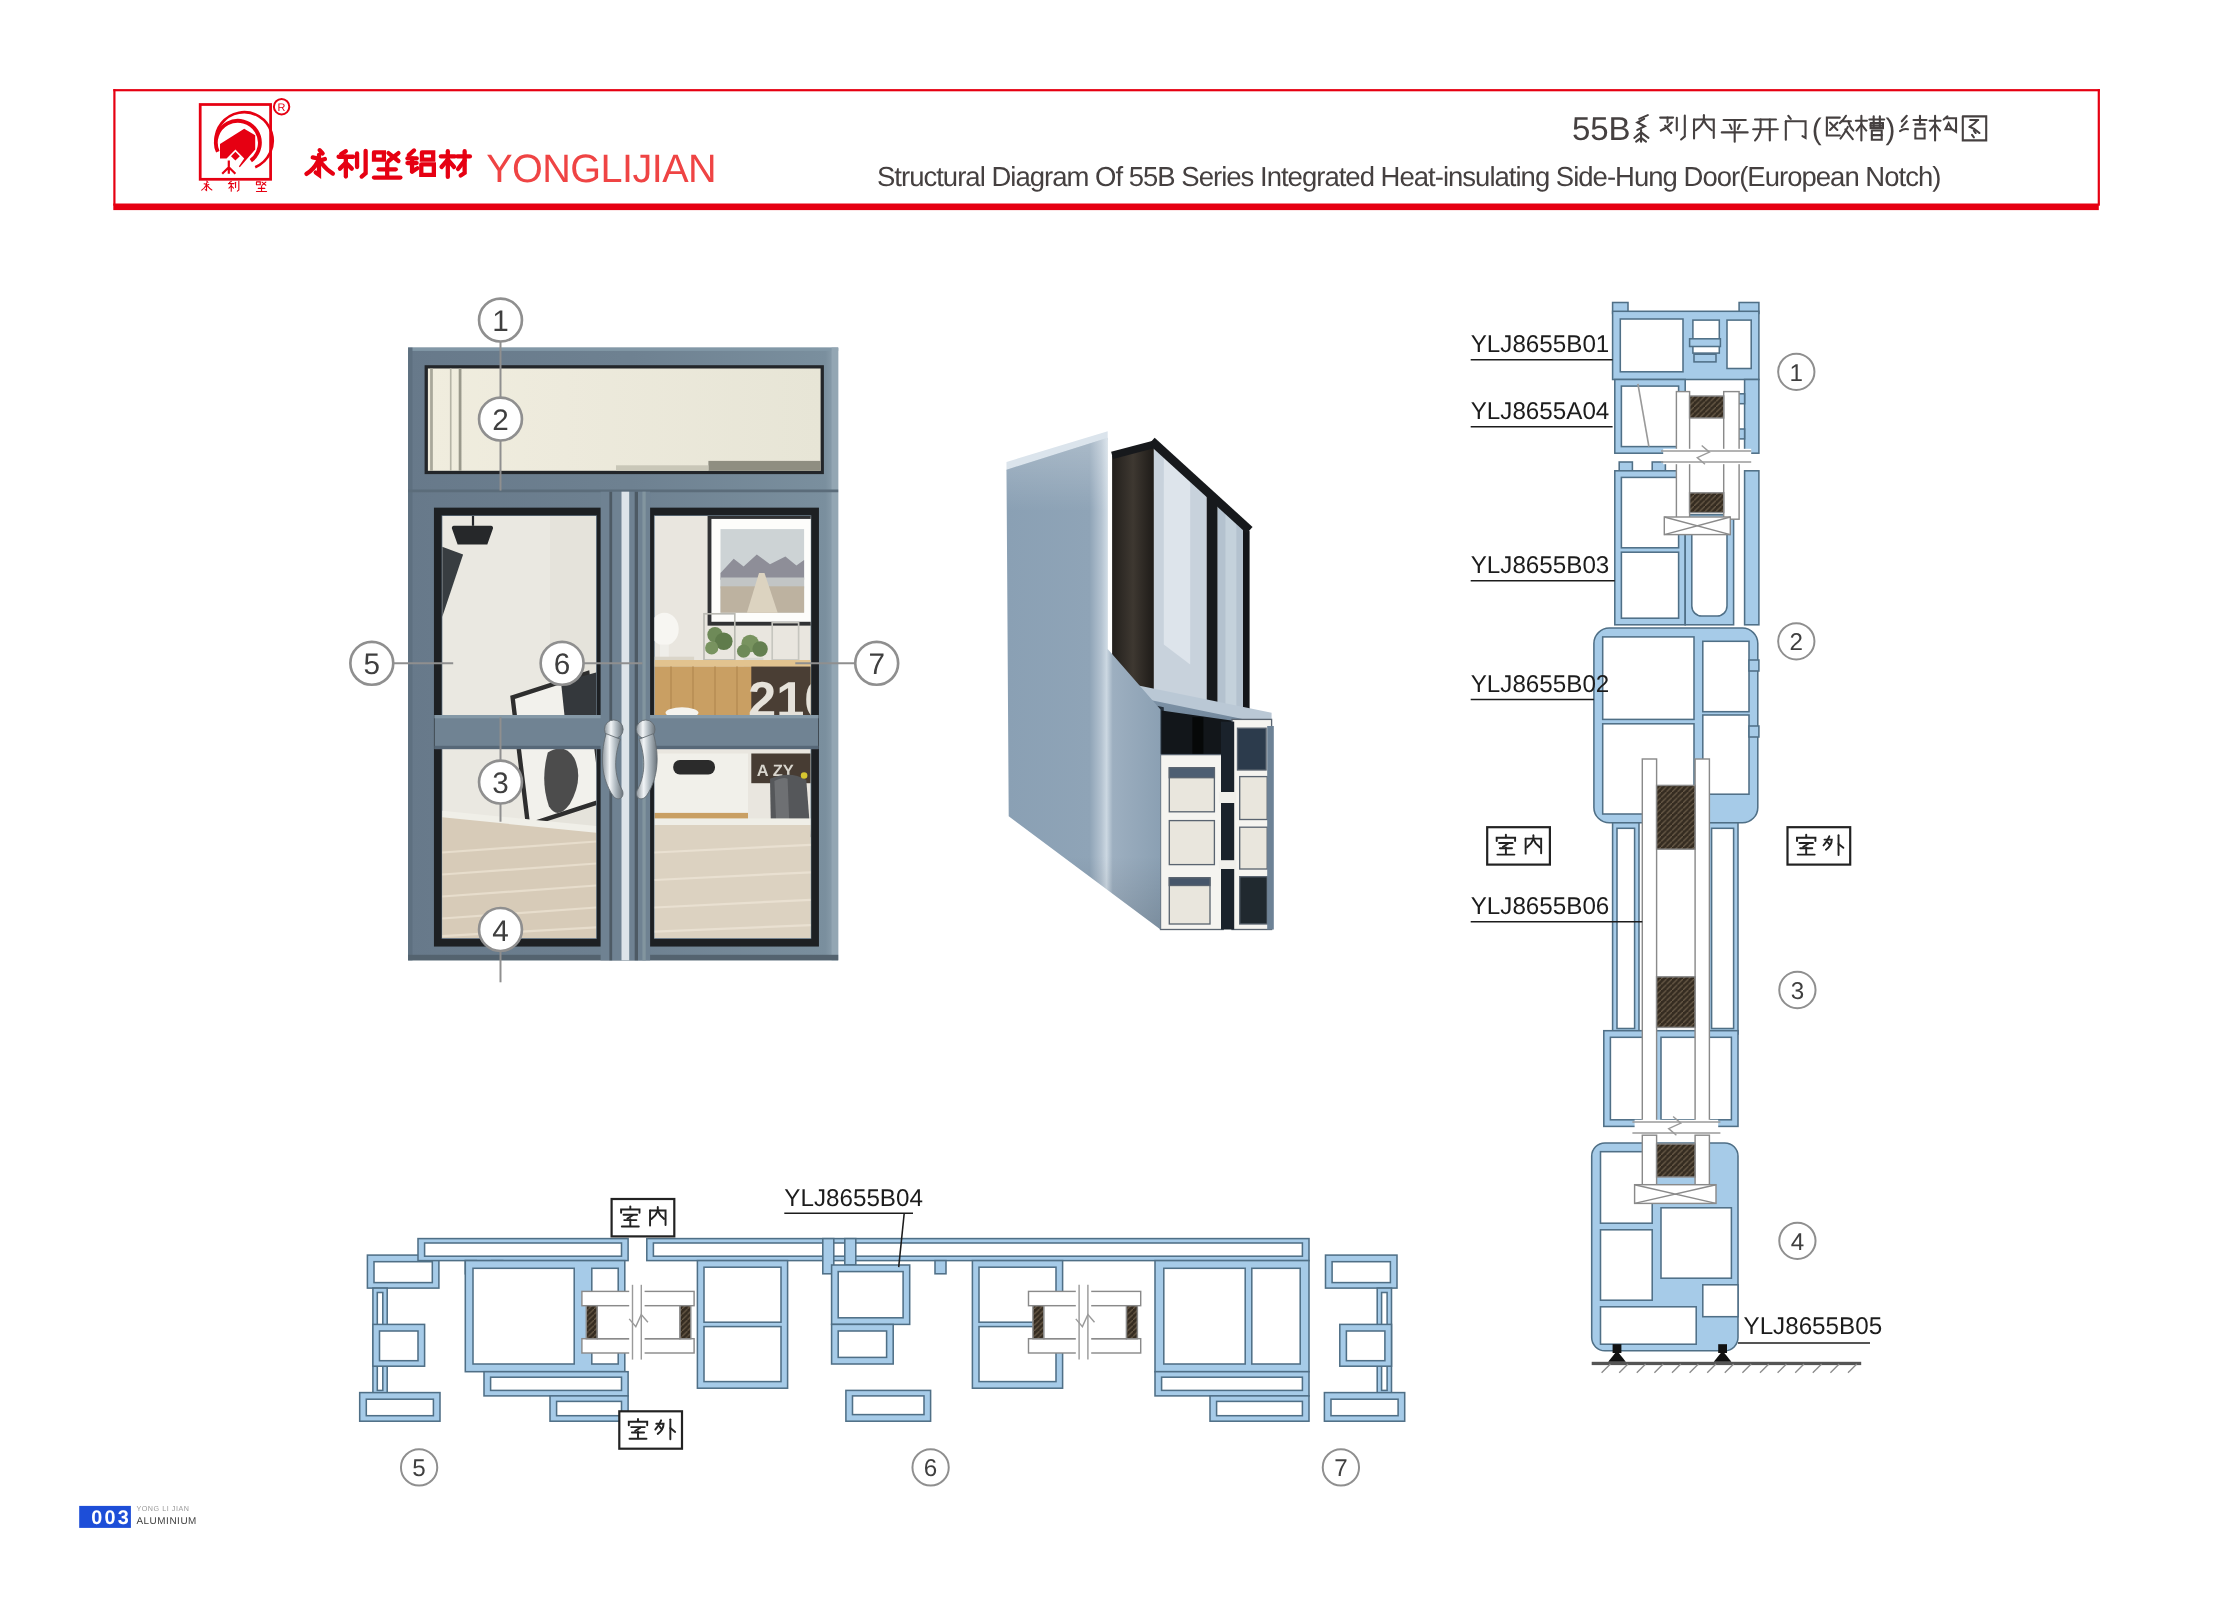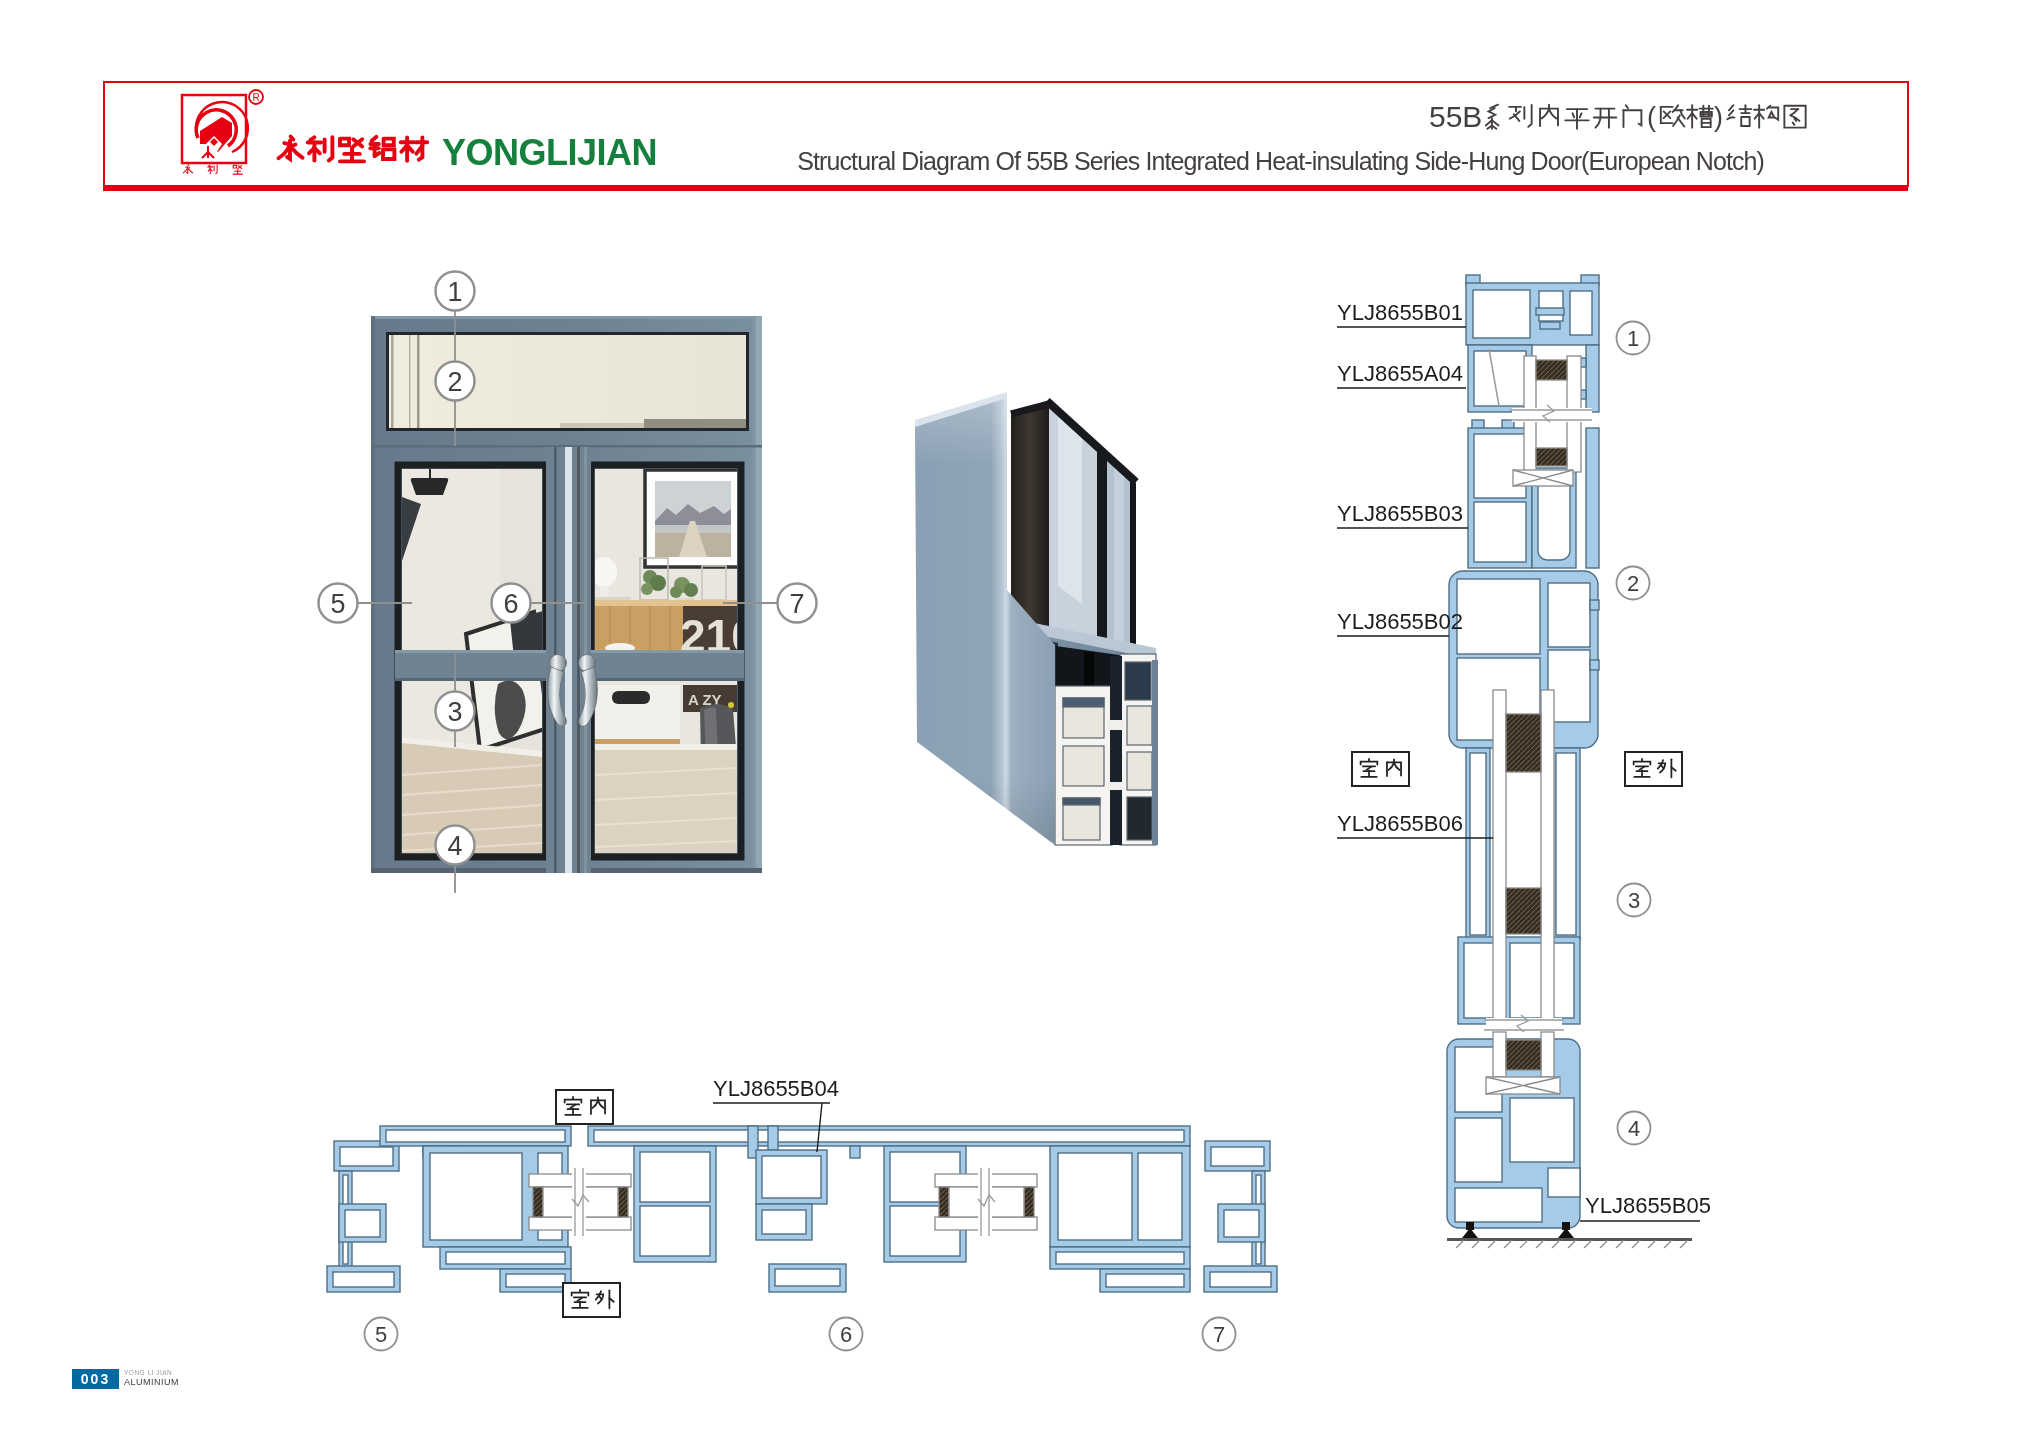--- a/index.html
+++ b/index.html
@@ -192,21 +192,21 @@
 
 <svg class="abs" style="left:274px;top:133px" width="160" height="36" viewBox="0 0 160 36">
  <g stroke="#e60012" stroke-width="13">
   <use href="#c-yong" transform="translate(1,2) scale(0.30)"></use>
   <use href="#c-li" transform="translate(32,2) scale(0.30)"></use>
   <use href="#c-jian" transform="translate(63,2) scale(0.30)"></use>
   <use href="#c-lv" transform="translate(94,2) scale(0.30)"></use>
   <use href="#c-cai" transform="translate(125,2) scale(0.30)"></use>
  </g>
 </svg>
-<div class="abs" style="left:442px;top:132px;font-size:36px;font-weight:bold;color:#15803d;letter-spacing:-0.5px;">YONGLIJIAN</div>
+<div class="abs" style="left:442px;top:132px;font-size:36px;font-weight:normal;color:#ef4444;letter-spacing:-0.5px;">YONGLIJIAN</div>
 
 <svg class="abs" style="left:1429px;top:100px" width="400" height="38" viewBox="0 0 400 38">
  <text x="0" y="27" font-size="30" fill="#454040" font-family="Liberation Sans">55B</text>
  <g stroke="#454040" stroke-width="6.8">
   <use href="#c-xi" transform="translate(50,3) scale(0.28)"></use>
   <use href="#c-lie" transform="translate(78,3) scale(0.28)"></use>
   <use href="#c-nei" transform="translate(106,3) scale(0.28)"></use>
   <use href="#c-ping" transform="translate(134,3) scale(0.28)"></use>
   <use href="#c-kai" transform="translate(162,3) scale(0.28)"></use>
   <use href="#c-men" transform="translate(190,3) scale(0.28)"></use>
@@ -728,16 +728,16 @@
         <circle cx="846" cy="1334" r="16.5"></circle>
         <circle cx="1219" cy="1334" r="16.5"></circle>
 </g>
 <g font-family="Liberation Sans" font-size="22" fill="#3f3f3f" text-anchor="middle">
  <text x="381" y="1342">5</text>
         <text x="846" y="1342">6</text>
         <text x="1219" y="1342">7</text>
 </g>
 </svg>
 
-<div class="abs" style="left:72px;top:1369px;width:47px;height:20px;background:#0369a1;color:#fff;font-size:14px;font-weight:bold;text-align:center;line-height:20px;letter-spacing:2px;">003</div>
+<div class="abs" style="left:72px;top:1369px;width:47px;height:20px;background:#1d4ed8;color:#fff;font-size:18px;font-weight:bold;text-align:right;line-height:20px;letter-spacing:2px;">003</div>
 <div class="abs" style="left:124px;top:1369px;font-size:6.5px;color:#9a9a9a;letter-spacing:0.5px;">YONG LI JIAN</div>
 <div class="abs" style="left:124px;top:1377px;font-size:9px;font-weight:normal;color:#3c3c3c;letter-spacing:0.5px;">ALUMINIUM</div>
 
 </div>
 </body></html>

